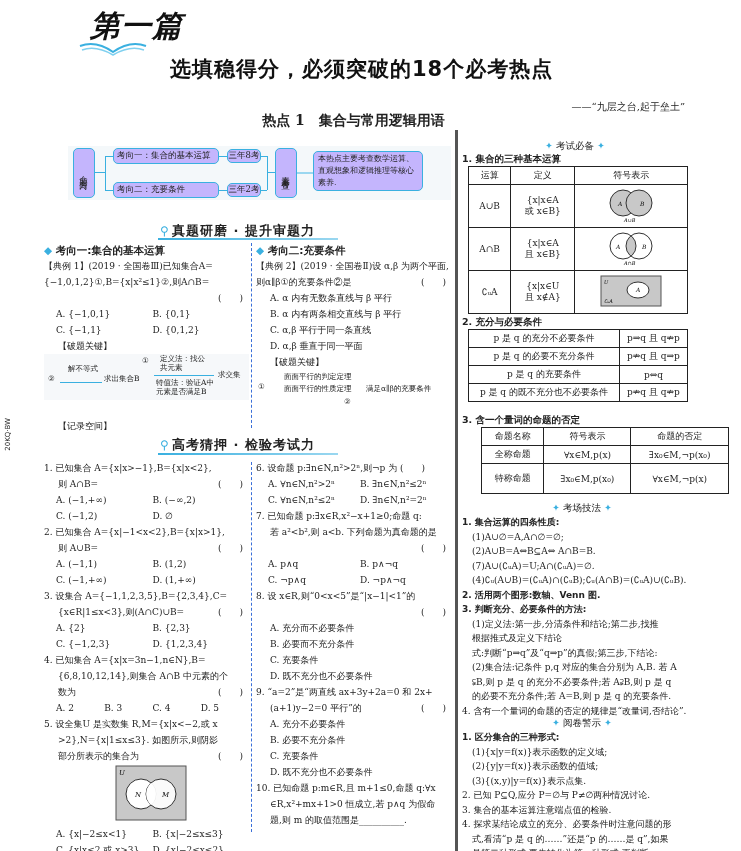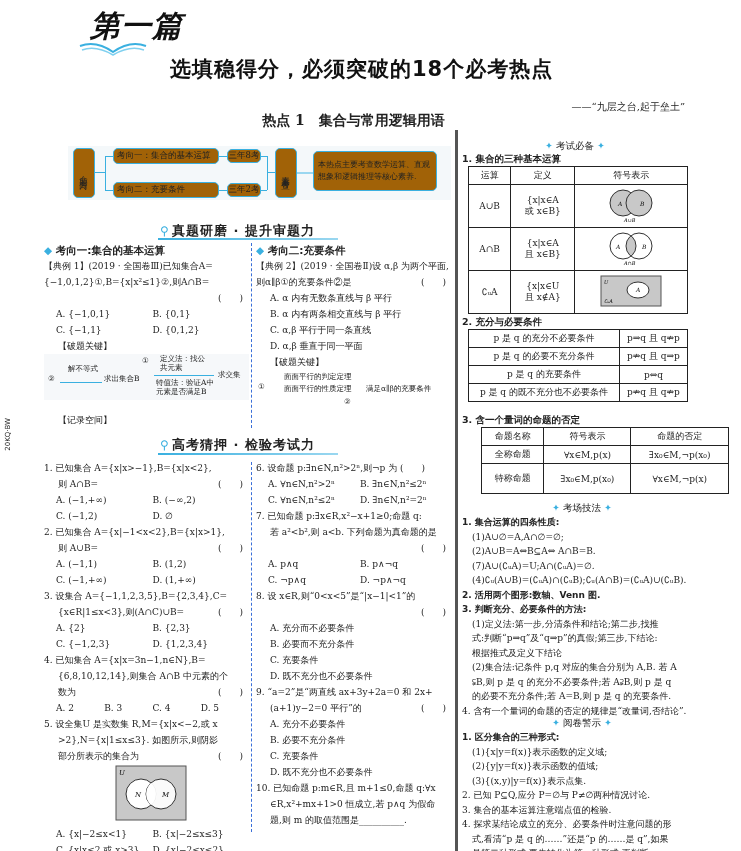--- a/index.html
+++ b/index.html
@@ -8,21 +8,21 @@
   .title-big { left: 90px; top: 6px; font-family: "DejaVu Sans", sans-serif; font-weight: bold; font-size: 30px; color: #111; font-style: italic; letter-spacing: 1px; }
   .book { left: 78px; top: 40px; width: 70px; height: 16px; }
   .subtitle { left: 170px; top: 55px; font-family: "DejaVu Sans", sans-serif; font-weight: bold; font-size: 21px; color: #111; letter-spacing: 1px; }
   .quote { right: 56px; top: 100px; font-size: 10px; }
   .hot-title { left: 0; width: 741px; top: 112px; text-align: center; font-weight: bold; font-size: 14px; margin-left: 13px; }
   .hot-title span { margin-left: -60px; }
   .vline { left: 455px; top: 130px; width: 3px; height: 721px; background: #555; }
   .side-code { left: 4px; top: 418px; font-size: 7px; writing-mode: vertical-rl; transform: rotate(180deg); font-family: "DejaVu Sans", sans-serif; }
 
   .mm { background: #f4f8fa; left: 68px; top: 146px; width: 383px; height: 54px; }
-  .box { position: absolute; border: 1px solid #3ab0e0; border-radius: 5px; background: #a16207; font-size: 8.5px; display: flex; align-items: center; justify-content: center; }
+  .box { position: absolute; border: 1px solid #3ab0e0; border-radius: 5px; background: #c4b5fd; font-size: 8.5px; display: flex; align-items: center; justify-content: center; }
   .conn { position: absolute; background: #3ab0e0; }
 
   .sec-head { font-family: "DejaVu Sans", sans-serif; font-weight: bold; font-size: 13px; letter-spacing: 1px; }
   .sec-underline { position: absolute; height: 2px; background: linear-gradient(90deg,#3ab0e0,#9ad7f0); }
   .q { font-size: 9px; line-height: 16px; }
   .col-head { font-family: "DejaVu Sans", sans-serif; font-weight: bold; font-size: 10.5px; }
   .dot { color: #3ab0e0; }
   .indent { padding-left: 14px; }
   .opts { display: flex; padding-left: 12px; }
   .opts span { flex: 1; }
@@ -60,21 +60,21 @@
   <div class="conn" style="left:151px;top:10px;width:8px;height:1px;"></div>
   <div class="conn" style="left:151px;top:44px;width:8px;height:1px;"></div>
   <div class="box" style="left:159px;top:3px;width:34px;height:14px;">三年8考</div>
   <div class="box" style="left:159px;top:37px;width:34px;height:14px;">三年2考</div>
   <div class="conn" style="left:193px;top:10px;width:6px;height:1px;"></div>
   <div class="conn" style="left:193px;top:44px;width:6px;height:1px;"></div>
   <div class="conn" style="left:199px;top:10px;width:1px;height:34px;"></div>
   <div class="conn" style="left:199px;top:26px;width:8px;height:1px;"></div>
   <div class="box" style="left:207px;top:2px;width:22px;height:50px;writing-mode:vertical-rl;letter-spacing:2px;">素养考查</div>
   <div class="conn" style="left:229px;top:26px;width:16px;height:2px;background:#9ad7f0;"></div>
-  <div class="box" style="left:245px;top:5px;width:124px;height:40px;justify-content:flex-start;padding:2px 4px;line-height:12px;font-size:8px;">本热点主要考查数学运算、直观想象和逻辑推理等核心素养.</div>
+  <div class="box" style="left:245px;top:5px;width:110px;height:40px;justify-content:flex-start;padding:2px 4px;line-height:12px;font-size:8px;">本热点主要考查数学运算、直观想象和逻辑推理等核心素养.</div>
 </div>
 
 <div class="abs" style="left:160px;top:222px;">
   <span class="dot" style="font-size:12px;">⚲</span>
   <span class="sec-head">真题研磨 · 提升审题力</span>
 </div>
 <div class="sec-underline" style="left:158px;top:238px;width:180px;"></div>
 <div class="dashed-v" style="left:251px;top:243px;height:185px;"></div>
 
 <div class="abs" style="left:44px;top:244px;width:205px;">
@@ -94,21 +94,21 @@
     <span style="position:absolute;left:4px;top:20px;">②</span>
     <span style="position:absolute;left:24px;top:10px;">解不等式</span>
     <span style="position:absolute;left:16px;top:28px;width:42px;border-top:1px solid #3ab0e0;"></span>
     <span style="position:absolute;left:60px;top:20px;">求出集合B</span>
     <span style="position:absolute;left:98px;top:2px;">①</span>
     <span style="position:absolute;left:116px;top:0;width:50px;line-height:9px;">定义法：找公共元素</span>
     <span style="position:absolute;left:110px;top:21px;width:60px;border-top:1px solid #3ab0e0;"></span>
     <span style="position:absolute;left:112px;top:24px;width:60px;line-height:9px;">特值法：验证A中元素是否满足B</span>
     <span style="position:absolute;left:174px;top:16px;">求交集</span>
   </div>
-  <div class="q bold indent" style="margin-top:12px;">【记录空间】</div>
+  <div class="q bold indent" style="margin-top:18px;">【记录空间】</div>
 </div>
 
 <div class="abs" style="left:256px;top:244px;width:196px;">
   <div class="col-head"><span class="dot">◆</span> <span>考向二:充要条件</span></div>
   <div class="q">【典例 2】(2019 · 全国卷Ⅱ)设 α,β 为两个平面,则α∥β①的充要条件②是</div>
   <div class="q" style="text-align:right;padding-right:6px;margin-top:-16px;">(　　)</div>
   <div class="q indent">A. α 内有无数条直线与 β 平行</div>
   <div class="q indent">B. α 内有两条相交直线与 β 平行</div>
   <div class="q indent">C. α,β 平行于同一条直线</div>
   <div class="q indent">D. α,β 垂直于同一平面</div>
@@ -369,22 +369,22 @@
   <div class="star-head"><span class="pl">✦</span> <span>考场技法</span> <span class="pl">✦</span></div>
   <div id="tips-lines">
       <div class="rp rh">1. 集合运算的四条性质:</div>
       <div class="rp indent" style="padding-left: 10px;">(1)A∪∅=A,A∩∅=∅;</div>
       <div class="rp indent" style="padding-left: 10px;">(2)A∪B=A⇔B⊆A⇔ A∩B=B.</div>
       <div class="rp indent" style="padding-left: 10px;">(7)A∪(∁ᵤA)=U;A∩(∁ᵤA)=∅.</div>
       <div class="rp indent" style="padding-left: 10px;">(4)∁ᵤ(A∪B)=(∁ᵤA)∩(∁ᵤB);∁ᵤ(A∩B)=(∁ᵤA)∪(∁ᵤB).</div>
       <div class="rp rh">2. 活用两个图形:数轴、Venn 图.</div>
       <div class="rp rh">3. 判断充分、必要条件的方法:</div>
       <div class="rp indent" style="padding-left: 10px;">(1)定义法:第一步,分清条件和结论;第二步,找推</div>
+      <div class="rp indent" style="padding-left: 10px;">根据推式及定义下结论</div>
       <div class="rp indent" style="padding-left: 10px;">式:判断“p⇒q”及“q⇒p”的真假;第三步,下结论:</div>
-      <div class="rp indent" style="padding-left: 10px;">根据推式及定义下结论</div>
       <div class="rp indent" style="padding-left: 10px;">(2)集合法:记条件 p,q 对应的集合分别为 A,B. 若 A</div>
       <div class="rp indent" style="padding-left: 10px;">⫋B,则 p 是 q 的充分不必要条件;若 A⫌B,则 p 是 q</div>
       <div class="rp indent" style="padding-left: 10px;">的必要不充分条件;若 A=B,则 p 是 q 的充要条件.</div>
       <div class="rp">4. 含有一个量词的命题的否定的规律是“改量词,否结论”.</div>
     </div>
 </div>
 
 <div class="abs" style="left:462px;top:717px;width:240px;">
   <div class="star-head"><span class="pl">✦</span> <span>阅卷警示</span> <span class="pl">✦</span></div>
   <div id="warn-lines">

